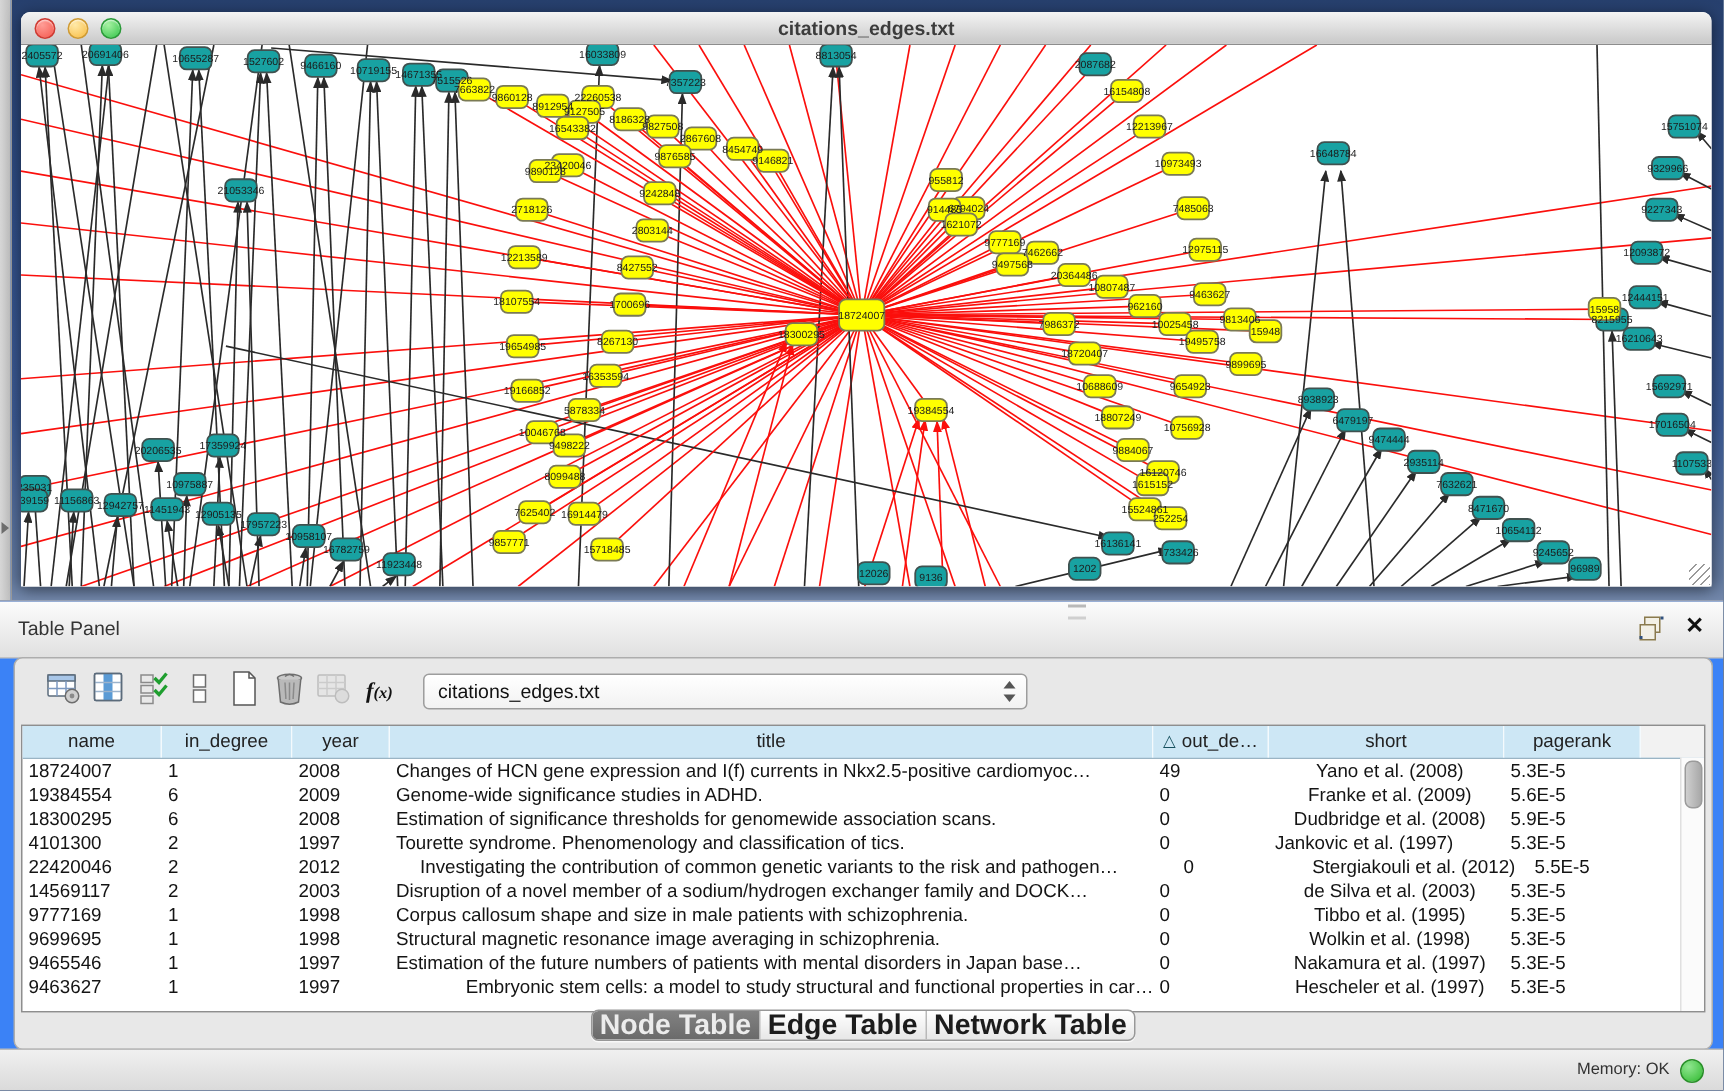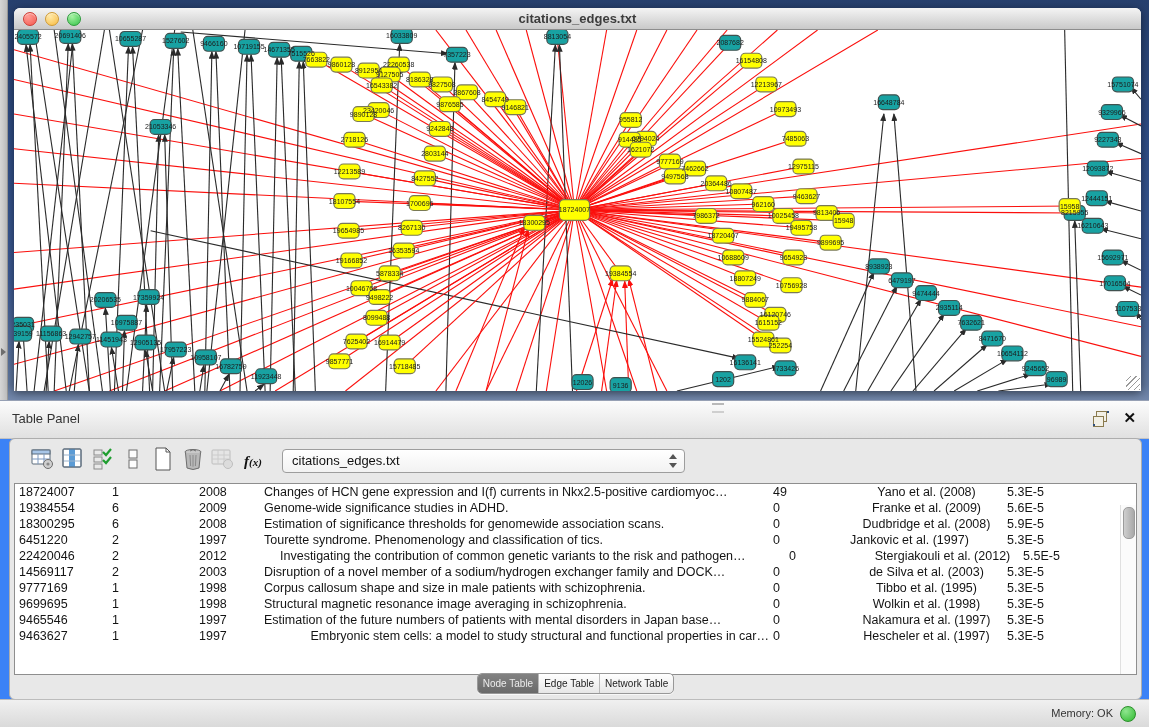--- a/index.html
+++ b/index.html
@@ -68,21 +68,21 @@
   .td{box-sizing:border-box;font-size:12.5px;color:#141414;line-height:16px;padding-left:4px;
     overflow:hidden;white-space:nowrap;}
   .vscroll{position:absolute;right:0;top:21px;bottom:0;width:15px;background:#fbfbfb;border-left:1px solid #e0e0e0;}
   .vthumb{position:absolute;left:2px;top:2px;width:10px;height:30px;border-radius:5px;
     background:linear-gradient(90deg,#cfcfcf,#a8a8a8);border:1px solid #9b9b9b;cursor:pointer;}
 
   
   .tabs-row{position:absolute;bottom:5px;left:0;right:0;display:flex;justify-content:center;}
   .segmented{display:flex;border:1px solid #989898;border-radius:5px;overflow:hidden;height:19px;
     background:linear-gradient(#ffffff,#e7e7e7);box-shadow:0 1px 0 rgba(255,255,255,.7);}
-  .seg{padding:0 5px;font-size:10px;line-height:19px;color:#1c1c1c;border-left:1px solid #b9b9b9;cursor:pointer;white-space:nowrap;}
+  .seg{padding:0 5px;font-size:19px;line-height:19px;color:#1c1c1c;border-left:1px solid #b9b9b9;cursor:pointer;white-space:nowrap;font-weight:bold;}
   .seg:first-child{border-left:none;}
   .seg.active{background:linear-gradient(#828282,#6a6a6a);color:#ececec;}
 
   
   .status-bar{position:absolute;left:0;bottom:0;width:1149px;height:27px;
     background:linear-gradient(#f0f0f0,#dadada);border-top:1px solid #bcbcbc;}
   .memory-label{position:absolute;right:36px;top:7px;font-size:11px;color:#333;}
   .memory-dot{position:absolute;right:13px;top:6px;width:14px;height:14px;border-radius:50%;
     background:radial-gradient(circle at 35% 30%,#8fe68f,#2fb92f);border:1px solid #2a8f2a;cursor:pointer;}
 </style>
@@ -631,20 +631,30 @@
         <div class="tool-btn">
           <span class="fx">f<small>(x)</small></span>
         </div>
         <div class="combo"><span>citations_edges.txt</span><span class="stepper">
             <span class="up"></span>
             <span class="dn"></span>
           </span></div>
       </div>
 
     <div class="table-wrap">
+      <div class="thead" id="thead">
+          <div class="th" style="width: 93px; flex: 0 0 93px;"><span>name</span></div>
+          <div class="th" style="width: 87px; flex: 0 0 87px;"><span>in_degree</span></div>
+          <div class="th" style="width: 65px; flex: 0 0 65px;"><span>year</span></div>
+          <div class="th" style="width: 509px; flex: 0 0 509px;"><span>title</span></div>
+          <div class="th" style="width: 77px; flex: 0 0 77px;"><span class="sort-glyph">△</span><span>out_de…</span></div>
+          <div class="th" style="width: 157px; flex: 0 0 157px;"><span>short</span></div>
+          <div class="th" style="width: 91px; flex: 0 0 91px;"><span>pagerank</span></div>
+          <div class="th filler" style="flex: 1 1 auto;"></div>
+        </div>
       <div id="tbody">
           <div class="trow">
             <div class="td" style="flex: 0 0 93px; width: 93px; text-align: left;">18724007</div>
             <div class="td" style="flex: 0 0 87px; width: 87px; text-align: left;">1</div>
             <div class="td" style="flex: 0 0 65px; width: 65px; text-align: left;">2008</div>
             <div class="td" style="flex: 0 0 509px; width: 509px; text-align: left;">Changes of HCN gene expression and I(f) currents in Nkx2.5-positive cardiomyoc…</div>
             <div class="td" style="flex: 0 0 77px; width: 77px; text-align: left;">49</div>
             <div class="td" style="flex: 0 0 157px; width: 157px; text-align: center;">Yano et al. (2008)</div>
             <div class="td" style="flex: 0 0 91px; width: 91px; text-align: left;">5.3E-5</div>
           </div>
@@ -660,21 +670,21 @@
           <div class="trow">
             <div class="td" style="flex: 0 0 93px; width: 93px; text-align: left;">18300295</div>
             <div class="td" style="flex: 0 0 87px; width: 87px; text-align: left;">6</div>
             <div class="td" style="flex: 0 0 65px; width: 65px; text-align: left;">2008</div>
             <div class="td" style="flex: 0 0 509px; width: 509px; text-align: left;">Estimation of significance thresholds for genomewide association scans.</div>
             <div class="td" style="flex: 0 0 77px; width: 77px; text-align: left;">0</div>
             <div class="td" style="flex: 0 0 157px; width: 157px; text-align: center;">Dudbridge et al. (2008)</div>
             <div class="td" style="flex: 0 0 91px; width: 91px; text-align: left;">5.9E-5</div>
           </div>
           <div class="trow">
-            <div class="td" style="flex: 0 0 93px; width: 93px; text-align: left;">6451220</div>
+            <div class="td" style="flex: 0 0 93px; width: 93px; text-align: left;">4101300</div>
             <div class="td" style="flex: 0 0 87px; width: 87px; text-align: left;">2</div>
             <div class="td" style="flex: 0 0 65px; width: 65px; text-align: left;">1997</div>
             <div class="td" style="flex: 0 0 509px; width: 509px; text-align: left;">Tourette syndrome. Phenomenology and classification of tics.</div>
             <div class="td" style="flex: 0 0 77px; width: 77px; text-align: left;">0</div>
             <div class="td" style="flex: 0 0 157px; width: 157px; text-align: left;">Jankovic et al. (1997)</div>
             <div class="td" style="flex: 0 0 91px; width: 91px; text-align: left;">5.3E-5</div>
           </div>
           <div class="trow">
             <div class="td" style="flex: 0 0 93px; width: 93px; text-align: left;">22420046</div>
             <div class="td" style="flex: 0 0 87px; width: 87px; text-align: left;">2</div>

